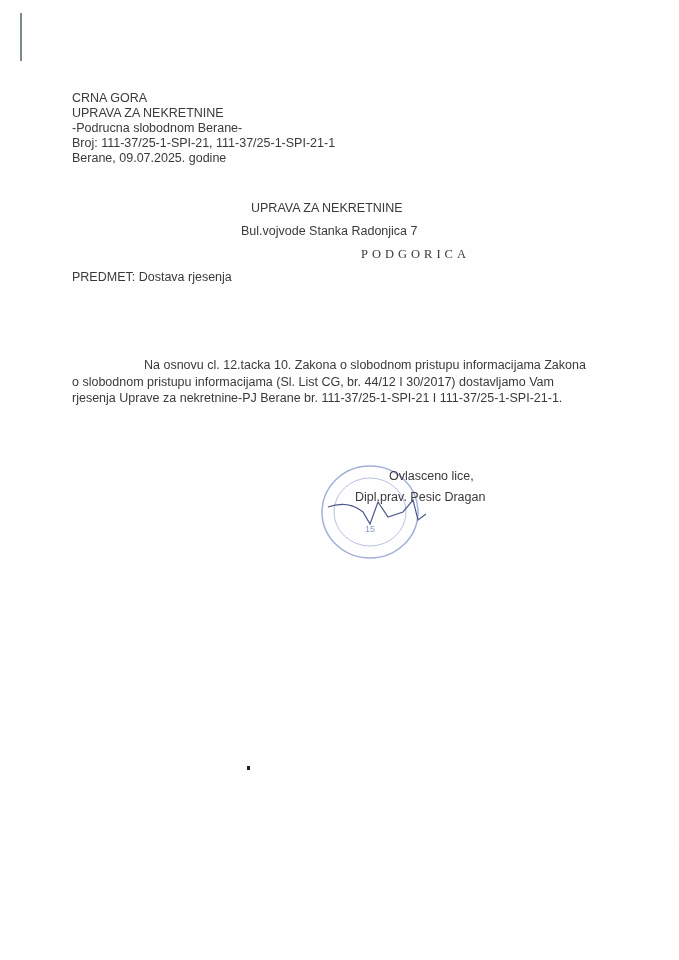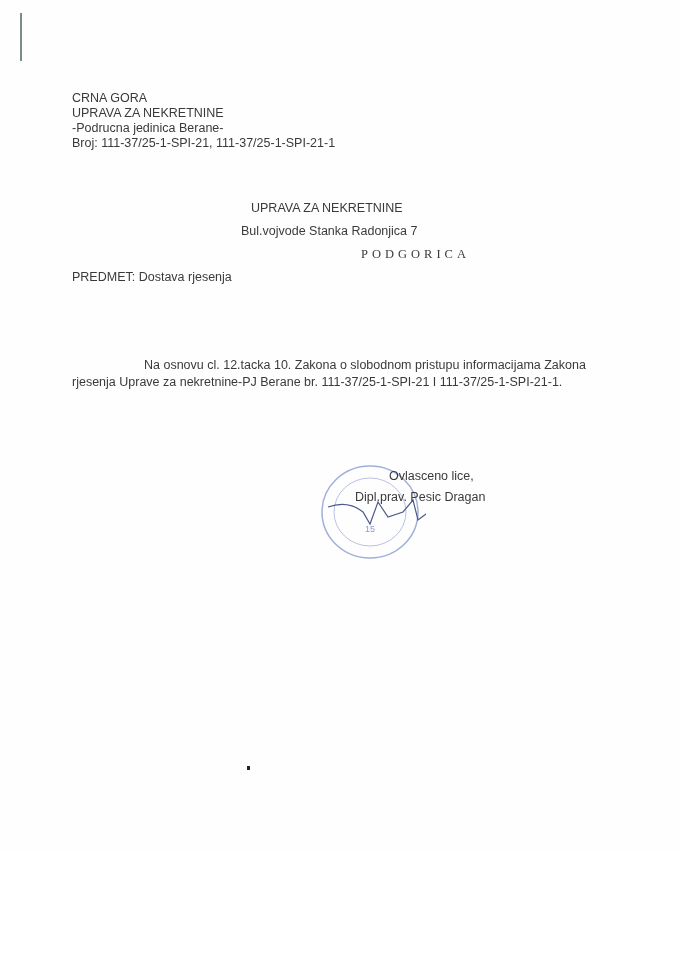--- a/index.html
+++ b/index.html
@@ -24,32 +24,34 @@
 </style>
 </head>
 <body>
 
 <div class="page">
   <div class="scan-mark"></div>
 
   <div class="line header">
     <div class="line">CRNA GORA</div>
     <div class="line">UPRAVA ZA NEKRETNINE</div>
-    <div class="line">-Podrucna jedinica Berane-</div>
+    <div class="line">-Podrucna slobodnom Berane-</div>
     <div class="line">Broj: 111-37/25-1-SPI-21, 111-37/25-1-SPI-21-1</div>
+    <div class="line">Berane, 09.07.2025. godine</div>
   </div>
 
   <div class="line recipient-org">UPRAVA ZA NEKRETNINE</div>
   <div class="line recipient-addr">Bul.vojvode Stanka Radonjica 7</div>
   <div class="line recipient-city">PODGORICA</div>
 
   <div class="line subject">PREDMET: Dostava rjesenja</div>
 
   <div class="body">
     <div class="indent">Na osnovu cl. 12.tacka 10. Zakona o slobodnom pristupu informacijama Zakona</div>
+    <div>o slobodnom pristupu informacijama (Sl. List CG, br. 44/12 I 30/2017) dostavljamo Vam</div>
     <div>rjesenja Uprave za nekretnine-PJ Berane br. 111-37/25-1-SPI-21 I 111-37/25-1-SPI-21-1.</div>
   </div>
 
   <svg class="stamp" viewBox="0 0 108 100">
     <ellipse cx="52" cy="50" rx="48" ry="46" fill="none" stroke="#8a9bd0" stroke-width="1.5" opacity="0.8"></ellipse>
     <ellipse cx="52" cy="50" rx="36" ry="34" fill="none" stroke="#8a9bd0" stroke-width="1" opacity="0.6"></ellipse>
     <text x="52" y="70" font-size="9" fill="#8a9bd0" text-anchor="middle" font-family="Liberation Sans, sans-serif">15</text>
     <path d="M10 45 Q30 38 45 50 L52 62 L60 40 L70 55 L85 50 L95 38 L100 58 L108 52" fill="none" stroke="#4b5a8a" stroke-width="1.2"></path>
   </svg>
 

